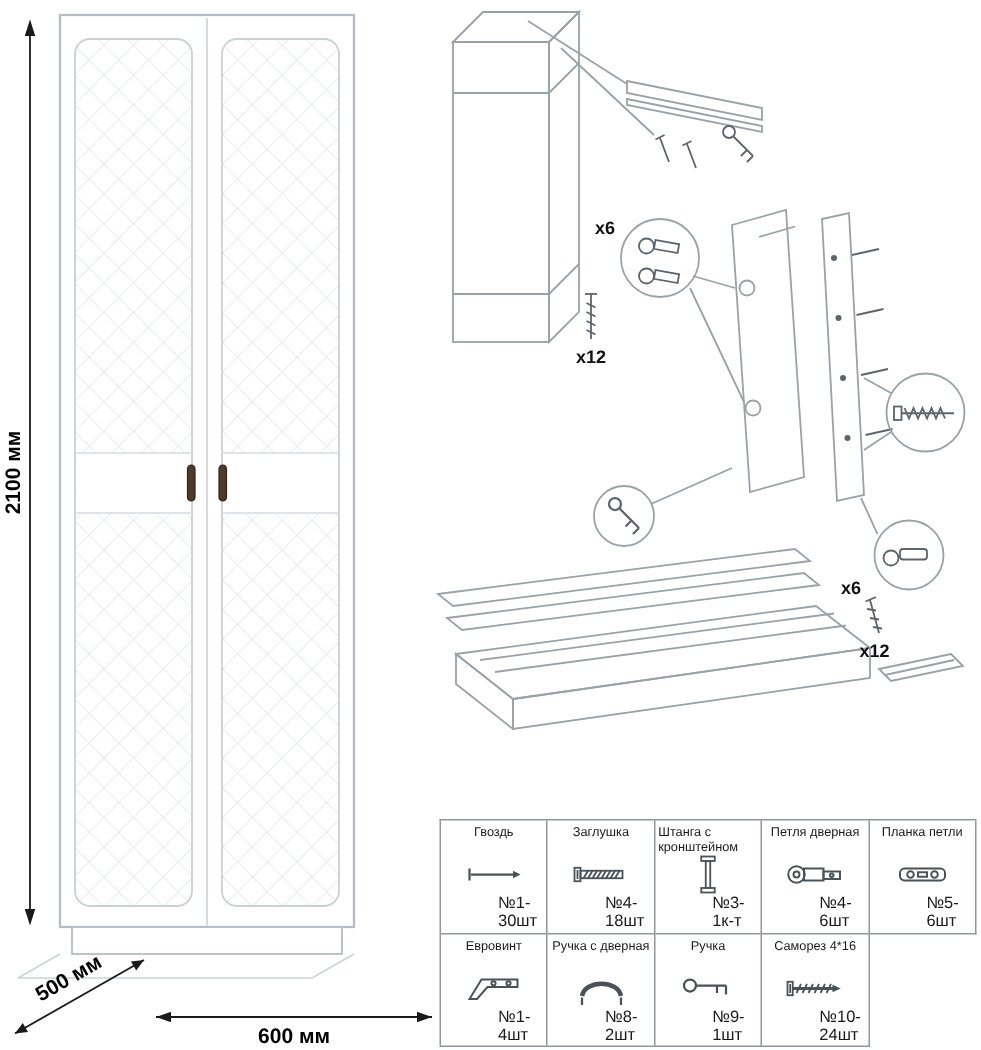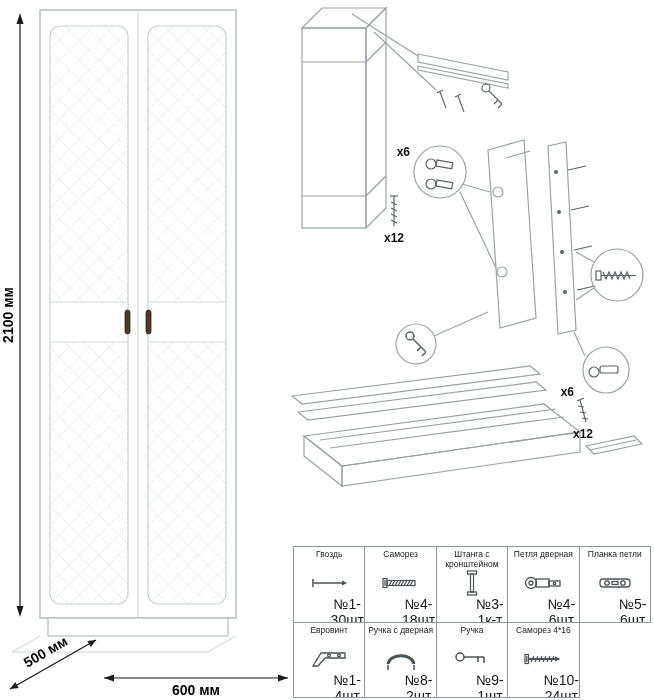--- a/index.html
+++ b/index.html
@@ -7,24 +7,24 @@
   .layer{position:absolute;}
   svg text{font-family:"Liberation Sans",sans-serif;}
   .parts-table{
     position:absolute;left:293px;top:546px;width:358px;height:152px;
     display:grid;grid-template-columns:repeat(5,1fr);grid-template-rows:repeat(2,1fr);
     border-top:1px solid #8f979e;border-left:1px solid #8f979e;background:#fff;box-sizing:border-box;
   }
   .cell{
     border-right:1px solid #8f979e;border-bottom:1px solid #8f979e;
     display:flex;flex-direction:column;align-items:center;justify-content:space-between;
-    padding:3px 2px;text-align:center;box-sizing:border-box;overflow:hidden;
+    padding:3px 2px;text-align:left;box-sizing:border-box;overflow:hidden;
   }
   .part-name{font-size:8.5px;line-height:1.15;color:#1a1a1a;min-height:20px;}
-  .part-count{font-size:14px;color:#1a1a1a;margin-left:36px;}
+  .part-count{font-size:11px;color:#1a1a1a;margin-left:36px;}
   .part-icon{flex:0 0 auto;}
   .part-icon svg{display:block;}
 </style>
 </head>
 <body>
 
 <div class="page">
 
   <svg class="layer" style="left:0;top:0" width="310" height="700" viewBox="0 0 310 700">
     <defs>
@@ -227,21 +227,21 @@
           <line x1="4" y1="9" x2="4" y2="17"></line>
               <line x1="5" y1="13" x2="33" y2="13"></line>
           <path d="M33 10.5 L38 13 L33 15.5 Z" fill="#4a5157" stroke="none"></path>
             </g>
           </svg>
       </div>
       <div class="part-count">№1-30шт</div>
     </div>
 
     <div class="cell">
-      <div class="part-name">Саморез</div>
+      <div class="part-name">Заглушка</div>
       <div class="part-icon">
         <svg width="40" height="26" viewBox="0 0 40 26">
             <g stroke="#4a5157" fill="none" stroke-width="1.2">
           <rect x="2" y="8.5" width="4" height="9"></rect>
               <line x1="4" y1="10" x2="4" y2="16"></line>
           <rect x="6" y="10.5" width="28" height="5"></rect>
           <path d="M8 15.5 L11 10.5 M11 15.5 L14 10.5 M14 15.5 L17 10.5 M17 15.5 L20 10.5 M20 15.5 L23 10.5 M23 15.5 L26 10.5 M26 15.5 L29 10.5 M29 15.5 L32 10.5"></path>
             </g>
           </svg>
       </div>

